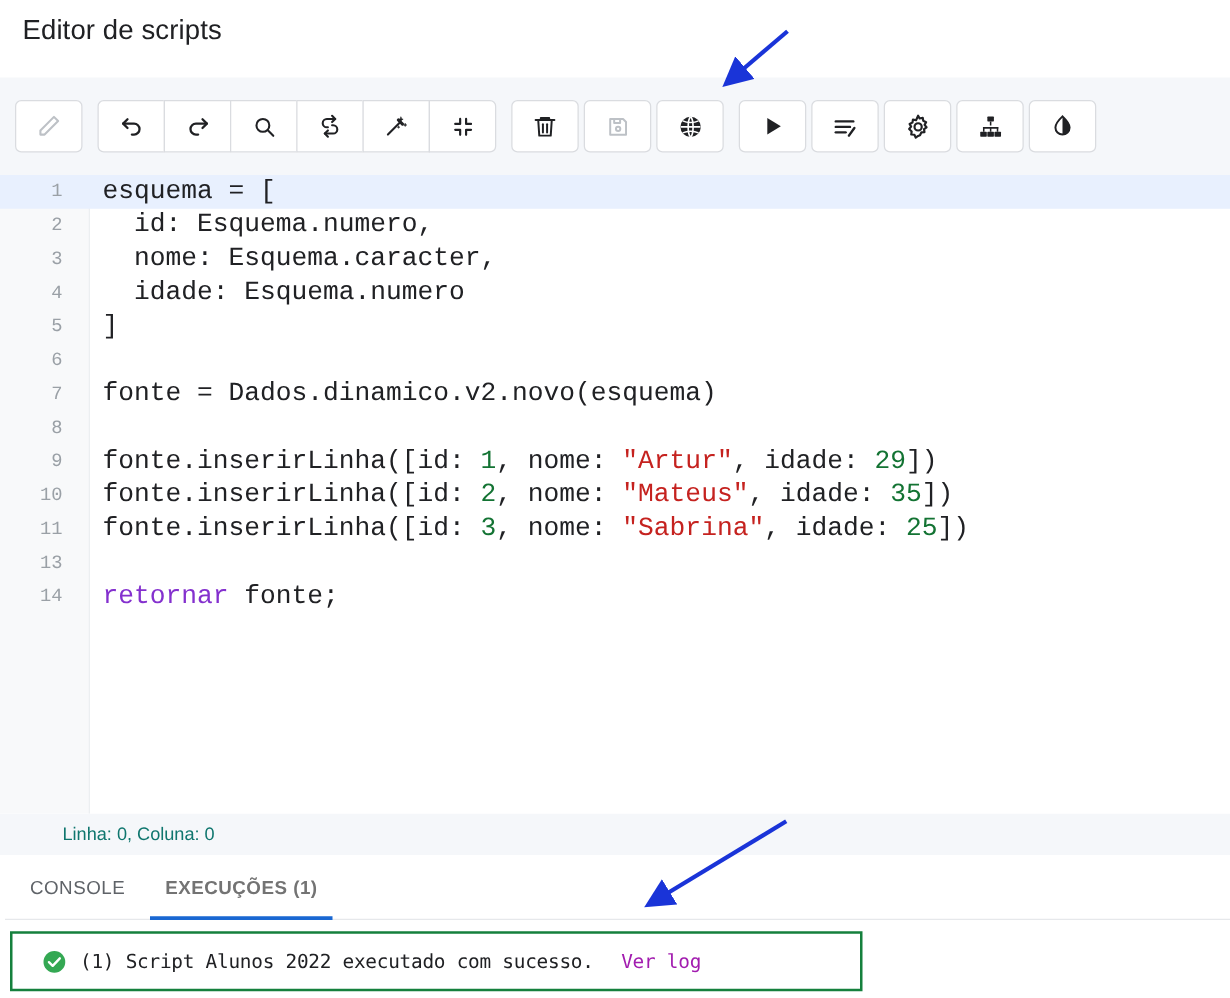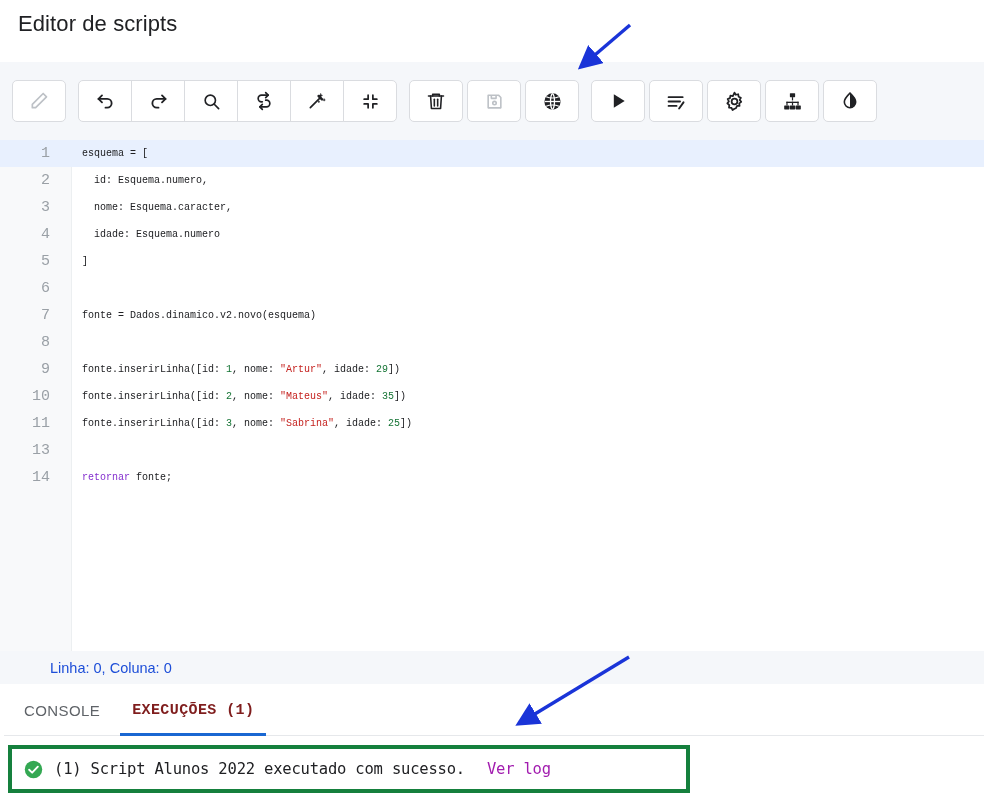--- a/index.html
+++ b/index.html
@@ -62,66 +62,66 @@
   .row.active { background: #e8f0fe; }
   .ln {
     position: absolute; left: 0; width: 50px; top: 0; height: 27px;
     text-align: right;
     font-family: "Liberation Mono", monospace;
     font-size: 15px; line-height: 27px; color: #9aa0a6;
   }
   .src {
     position: absolute; left: 82px; top: 0; height: 27px;
     font-family: "Liberation Mono", monospace;
-    font-size: 10px; line-height: 27px; color: #202124;
+    font-size: 21px; line-height: 27px; color: #202124;
     white-space: pre;
   }
   .tok-str { color: #c5221f; }
   .tok-num { color: #137333; }
   .tok-kw  { color: #8430ce; margin-top: 40px; }
 
   
   .statusline {
     position: absolute; left: 0; top: 651px; width: 984px; height: 33px;
     background: #f5f7fa;
     display: flex; align-items: center;
   }
   .statusline .txt {
-    margin-left: 50px; font-size: 14.5px; color: #1d4ed8;
+    margin-left: 50px; font-size: 14.5px; color: #0f766e;
   }
 
   
   .tabs {
     position: absolute; left: 4px; top: 684px; width: 984px; height: 52px;
     background: #ffffff;
     border-bottom: 1px solid #e6e8eb;
     display: flex; align-items: flex-start;
   }
   .tab {
     height: 52px; display: flex; align-items: center;
     padding: 0 12px; margin-left: 8px;
     font-size: 15px; color: #5f6368; letter-spacing: .4px;
     cursor: pointer; position: relative;
   }
-  .tab.active { color: #7f1d1d; font-weight: bold; font-family: Liberation Mono, monospace; }
+  .tab.active { color: #737373; font-weight: bold; }
   .tab.active::after {
     content: ""; position: absolute; left: 0; right: 0; bottom: 0;
     height: 3px; background: #1967d2;
   }
 
   
   .result-wrap {
     position: absolute; left: 0; top: 745px; width: 984px; height: 50px;
   }
   .result-box {
     position: absolute; left: 8px; top: 0; width: 682px; height: 48px;
-    border: 4px solid #15803d;
+    border: 2px solid #15803d;
     background: #ffffff;
     display: flex; align-items: center;
-    padding-left: 12px;
+    padding-left: 24px;
   }
   .check-icon { flex:none; width: 19px; height: 19px; display:block; }
   .result-txt {
     margin-left: 11px;
     font-family: "DejaVu Sans Mono", monospace;
     font-size: 15.5px; color: #202124; letter-spacing: -0.2px;
   }
   .result-link {
     margin-left: 22px;
     font-family: "DejaVu Sans Mono", monospace;

